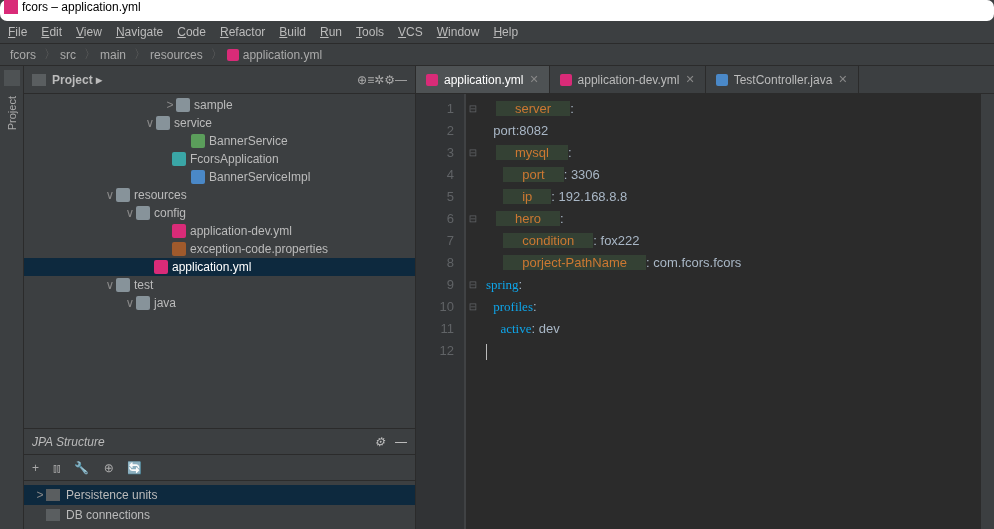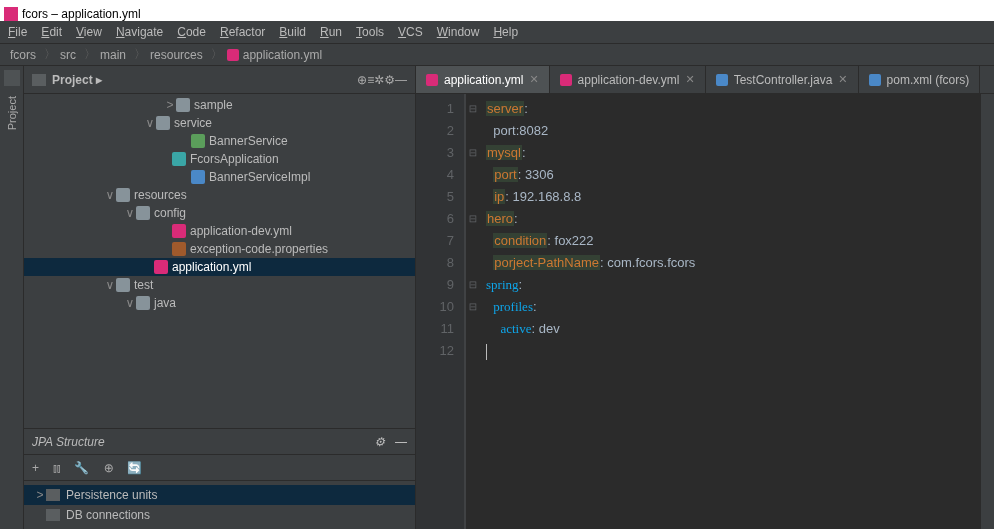--- a/index.html
+++ b/index.html
@@ -1,18 +1,18 @@
 <!DOCTYPE html>
 <html><head>
 <meta charset="utf-8">
 <style>
 * { margin: 0; padding: 0; box-sizing: border-box; font-family: "Segoe UI", Arial, sans-serif; }
 body { width: 994px; height: 529px; background: #3c3f41; color: #bbb; font-size: 12px; overflow: hidden; position: relative; }
 
-.titlebar { height: 21px; background: #fff; color: #000; display: flex; align-items: flex-end; padding: 0 4px; font-size: 12px; }
+.titlebar { height: 21px; background: #fff; color: #000; display: flex; align-items: flex-start; padding: 0 4px; font-size: 12px; border-radius: 7px; }
 .titlebar .icon { width: 14px; height: 14px; background: #d92b78; margin-right: 4px; }
 
 .menubar { height: 23px; background: #3c3f41; display: flex; align-items: center; padding: 0 8px; border-bottom: 1px solid #2b2b2b; }
 .menubar span { margin-right: 14px; color: #bbb; cursor: pointer; }
 .menubar span u { text-decoration: underline; }
 
 .breadcrumbs { height: 22px; background: #3c3f41; display: flex; align-items: center; padding: 0 10px; border-bottom: 1px solid #2b2b2b; color: #aaa; }
 .breadcrumbs .crumb { margin-right: 4px; }
 .breadcrumbs .sep { margin: 0 4px; color: #666; }
 .breadcrumbs .fileicon { width: 12px; height: 12px; background: #d92b78; display: inline-block; margin-right: 4px; vertical-align: middle; border-radius: 2px; }
@@ -62,21 +62,21 @@
 .fi-java { background: #4a88c7; }
 .fi-pom { background: #4a88c7; }
 
 .code-area { flex: 1; display: flex; font-family: "Consolas","Courier New",monospace; font-size: 13px; position: relative; }
 .gutter { width: 50px; background: #313335; color: #606366; text-align: right; padding: 4px 10px 0 0; line-height: 22px; border-right: 2px solid #404244;}
 .gutter div { height: 22px; }
 .fold-gutter { width: 14px; background: #2b2b2b; line-height: 22px; padding-top: 4px; }
 .fold-gutter div { height: 22px; text-align: center; color: #606366; font-size: 10px; }
 .code { flex: 1; padding: 4px 0 0 6px; line-height: 22px; color: #a9b7c6; position: relative; }
 .code div { height: 22px; }
-.kw { background: #344134; color: #cc7832; padding: 0 1px; }
+.kw { background: #344134; color: #cc7832; padding: 0 19px; margin-left: 10px; }
 .key { color: #0ea5e9; font-family: Liberation Serif, serif; }
 .str { color: #a9b7c6; }
 .caret { display:inline-block; width:1px; height:16px; background:#bbb; vertical-align:middle; }
 
 .right-strip { width: 14px; background: #3c3f41; border-left: 1px solid #2b2b2b; }
 
 .arrow-svg { position: absolute; left: 540px; top: 320px; pointer-events: none; }
 </style>
 </head>
 <body>
@@ -238,24 +238,20 @@
         </div>
         <div class="tab">
           <span class="ficon fi-yml"></span>
           <span>application-dev.yml</span>
           <span class="close">✕</span>
         </div>
         <div class="tab">
           <span class="ficon fi-java"></span>
           <span>TestController.java</span>
           <span class="close">✕</span>
-        </div>
-        <div class="tab">
-          <span class="ficon fi-pom"></span>
-          <span>pom.xml (fcors)</span>
         </div>
       </div>
     <div class="code-area">
       <div class="gutter" id="gutter">
           <div>1</div>
           <div>2</div>
           <div>3</div>
           <div>4</div>
           <div>5</div>
           <div>6</div>

